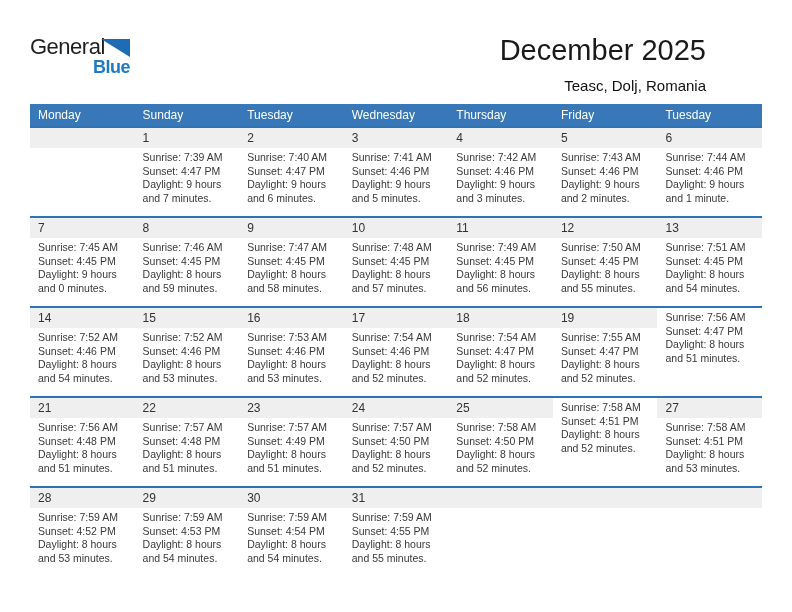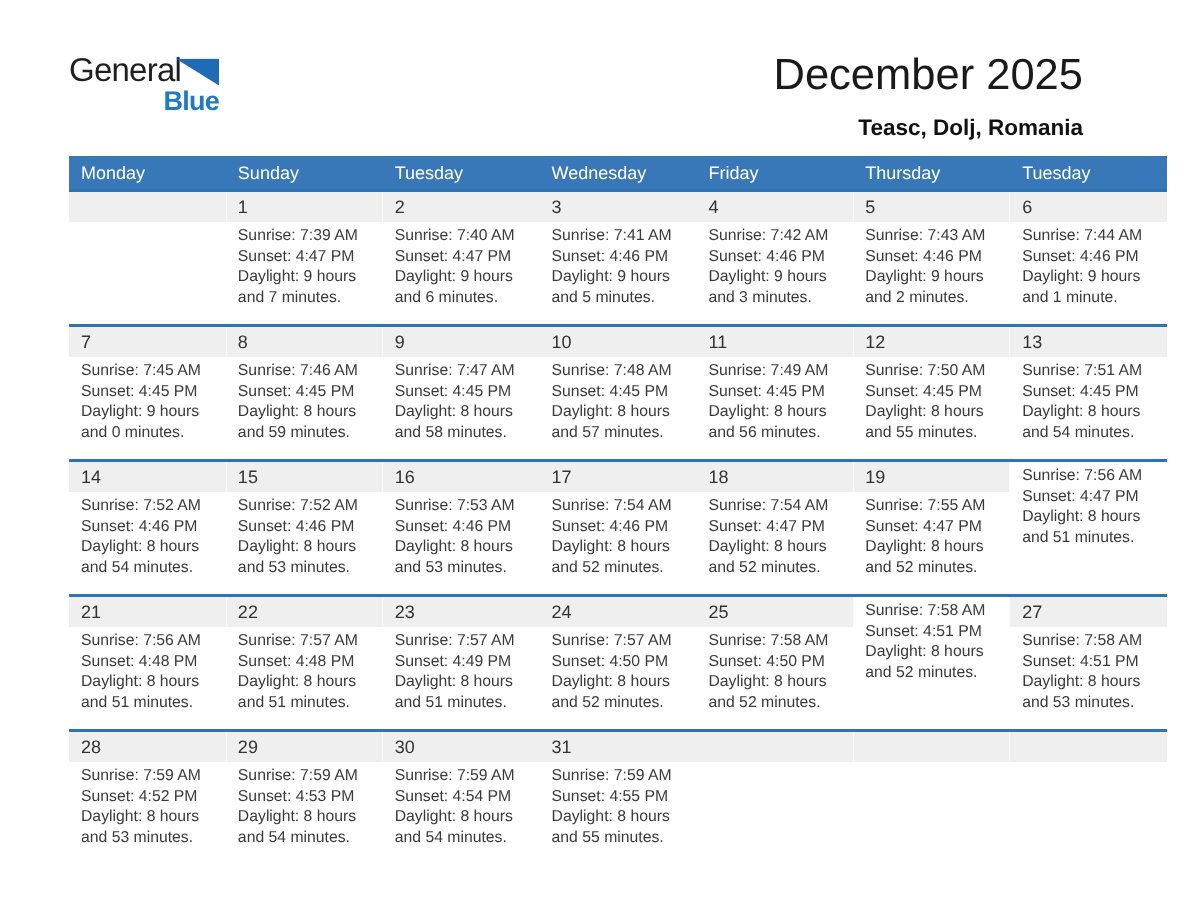--- a/index.html
+++ b/index.html
@@ -7,31 +7,31 @@
     --row-divider:#2e74b5;
     --band-bg:#efefef;
     --logo-blue:#1e7ac4;
     --triangle-blue:#1e6cb5;
     --text-dark:#1a1a1a;
     --detail-text:#3a3a3a;
   }
   *{margin:0;padding:0;box-sizing:border-box;}
   html,body{width:792px;height:612px;background:#ffffff;}
   body{font-family:"Liberation Sans", sans-serif; position:relative; overflow:hidden;}
-  .page{position:absolute;left:16px;top:0;width:736px;height:612px;background:#fff;}
+  .page{position:absolute;left:0;top:0;width:736px;height:612px;background:#fff;}
 
   
   .logo{position:absolute;left:30px;top:36px;width:130px;height:52px;}
   .logo-general{font-size:22px;color:#1f1f1f;letter-spacing:-0.5px;line-height:22px;}
   .logo-triangle{position:absolute;left:71px;top:3px;width:29px;height:18px;background:var(--triangle-blue);clip-path:polygon(0 0,100% 0,100% 100%);}
   .logo-blue{position:absolute;left:63px;top:20px;font-size:18px;color:var(--logo-blue);letter-spacing:-0.5px;line-height:22px;font-weight:bold;}
 
   
   .cal-title{position:absolute;right:30px;top:34px;font-size:29px;color:var(--text-dark);text-align:center;}
-  .cal-location{position:absolute;right:30px;top:77px;font-size:15px;font-weight:bold;color:#111;text-align:right;}
+  .cal-location{position:absolute;right:30px;top:77px;font-size:15px;font-weight:normal;color:#111;text-align:right;}
 
   
   .calendar{position:absolute;left:30px;top:104px;width:732px;}
   .cal-header-row{display:flex;background:var(--header-bg);height:22px;}
   .cal-header-cell{flex:1 1 0;color:#fff;font-size:12px;line-height:22px;padding-left:8px;overflow:hidden;white-space:nowrap;}
   .week-row{display:flex;border-top:2px solid var(--row-divider);height:90px;}
   .day-cell{flex:1 1 0;overflow:hidden;}
   .day-num{height:20px;background:var(--band-bg);font-size:12px;line-height:20px;padding-left:8px;color:#333;}
   .day-details{padding:3px 2px 0 8px;font-size:10.5px;line-height:13.5px;color:var(--detail-text);}
 </style>
@@ -48,22 +48,22 @@
 
   <div class="cal-title">December 2025</div>
   <div class="cal-location">Teasc, Dolj, Romania</div>
 
   <div class="calendar">
     <div class="cal-header-row">
         <div class="cal-header-cell">Monday</div>
         <div class="cal-header-cell">Sunday</div>
         <div class="cal-header-cell">Tuesday</div>
         <div class="cal-header-cell">Wednesday</div>
+        <div class="cal-header-cell">Thursday</div>
         <div class="cal-header-cell">Friday</div>
-        <div class="cal-header-cell">Thursday</div>
         <div class="cal-header-cell">Tuesday</div>
       </div>
 
   <div class="week-row">
         <div class="day-cell">
           <div class="day-num"></div>
         </div>
         <div class="day-cell">
           <div class="day-num">1</div>
           <div class="day-details">

